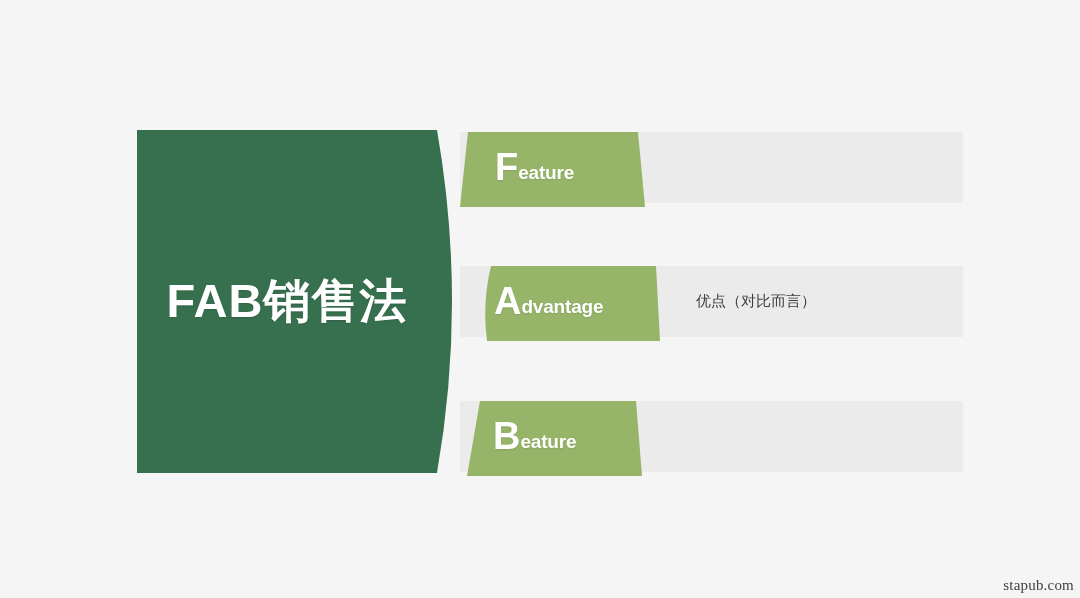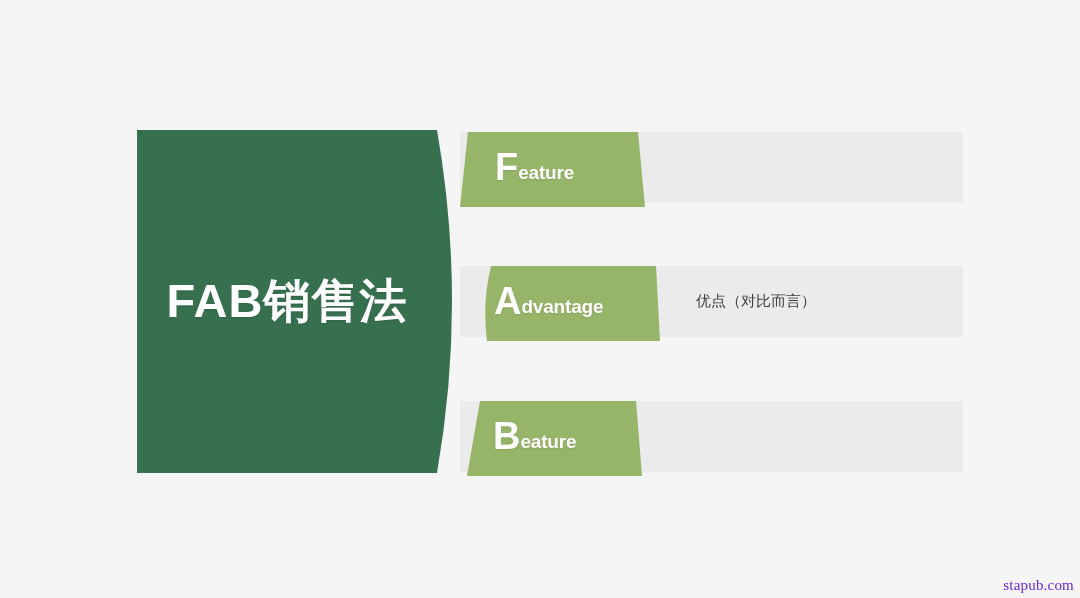--- a/index.html
+++ b/index.html
@@ -134,21 +134,21 @@
   
   #row-feature   .row-desc { left: 210px; }
   #row-advantage .row-desc { left: 204px; margin-left: 32px; }
   #row-benefit   .row-desc { left: 210px; }
 
   
   .watermark {
     position: absolute;
     right: 6px;
     bottom: 4px;
-    color: #6d28d9;
+    color: #404040;
     font-family: "Liberation Serif", "DejaVu Serif", serif;
     font-size: 15px;
     letter-spacing: 0.2px;
   }
 </style>
 </head>
 <body>
 
 <div id="stage">
 

